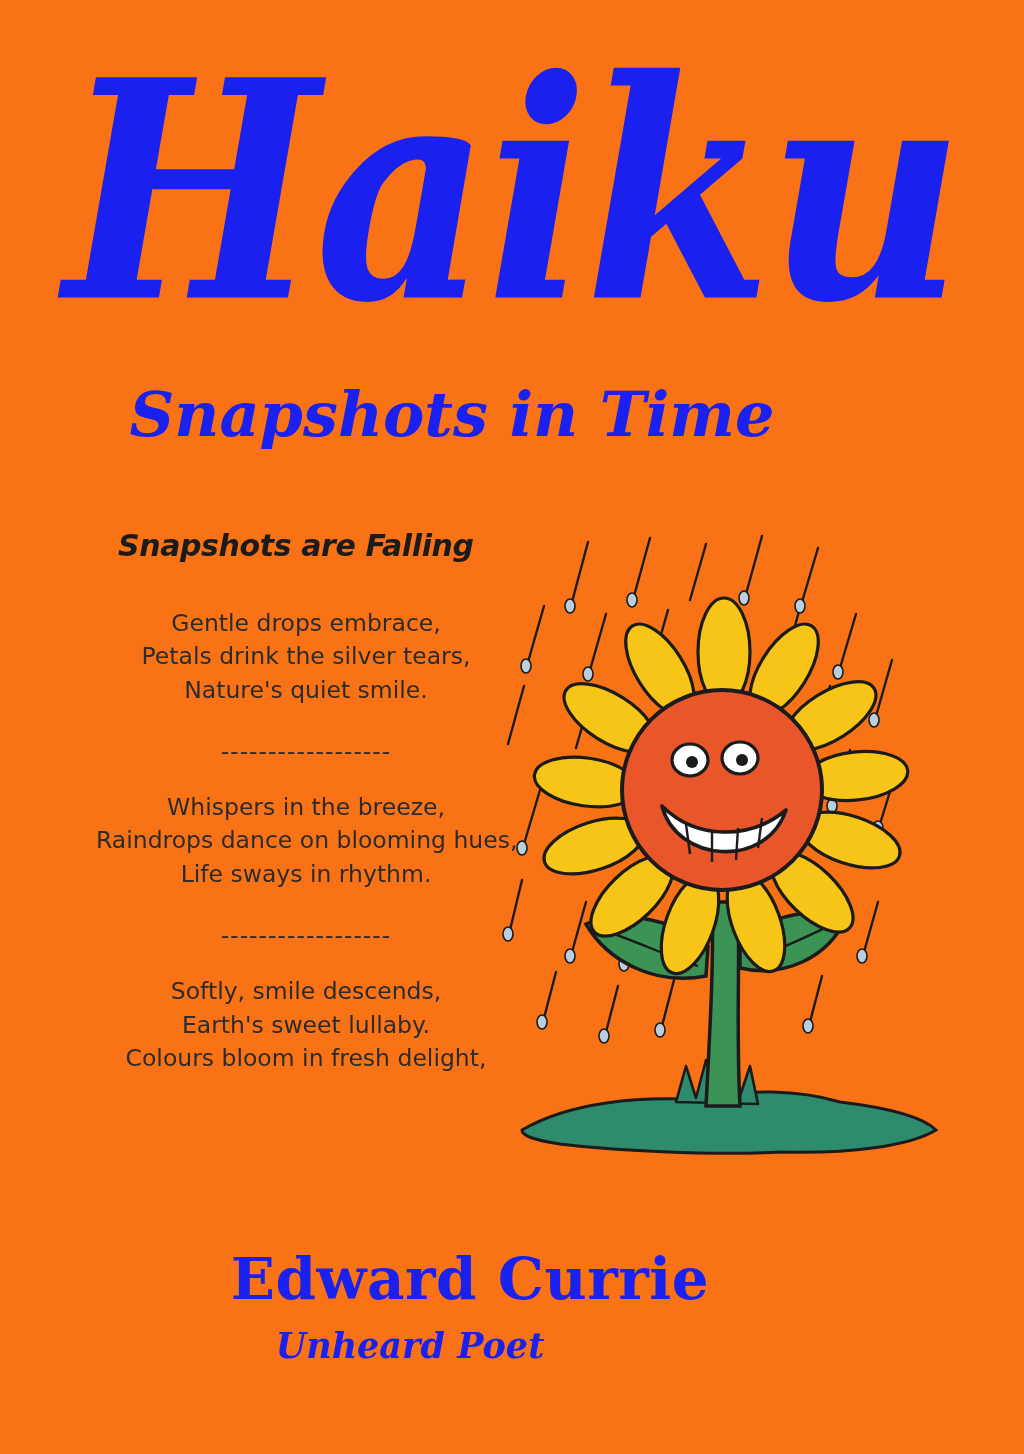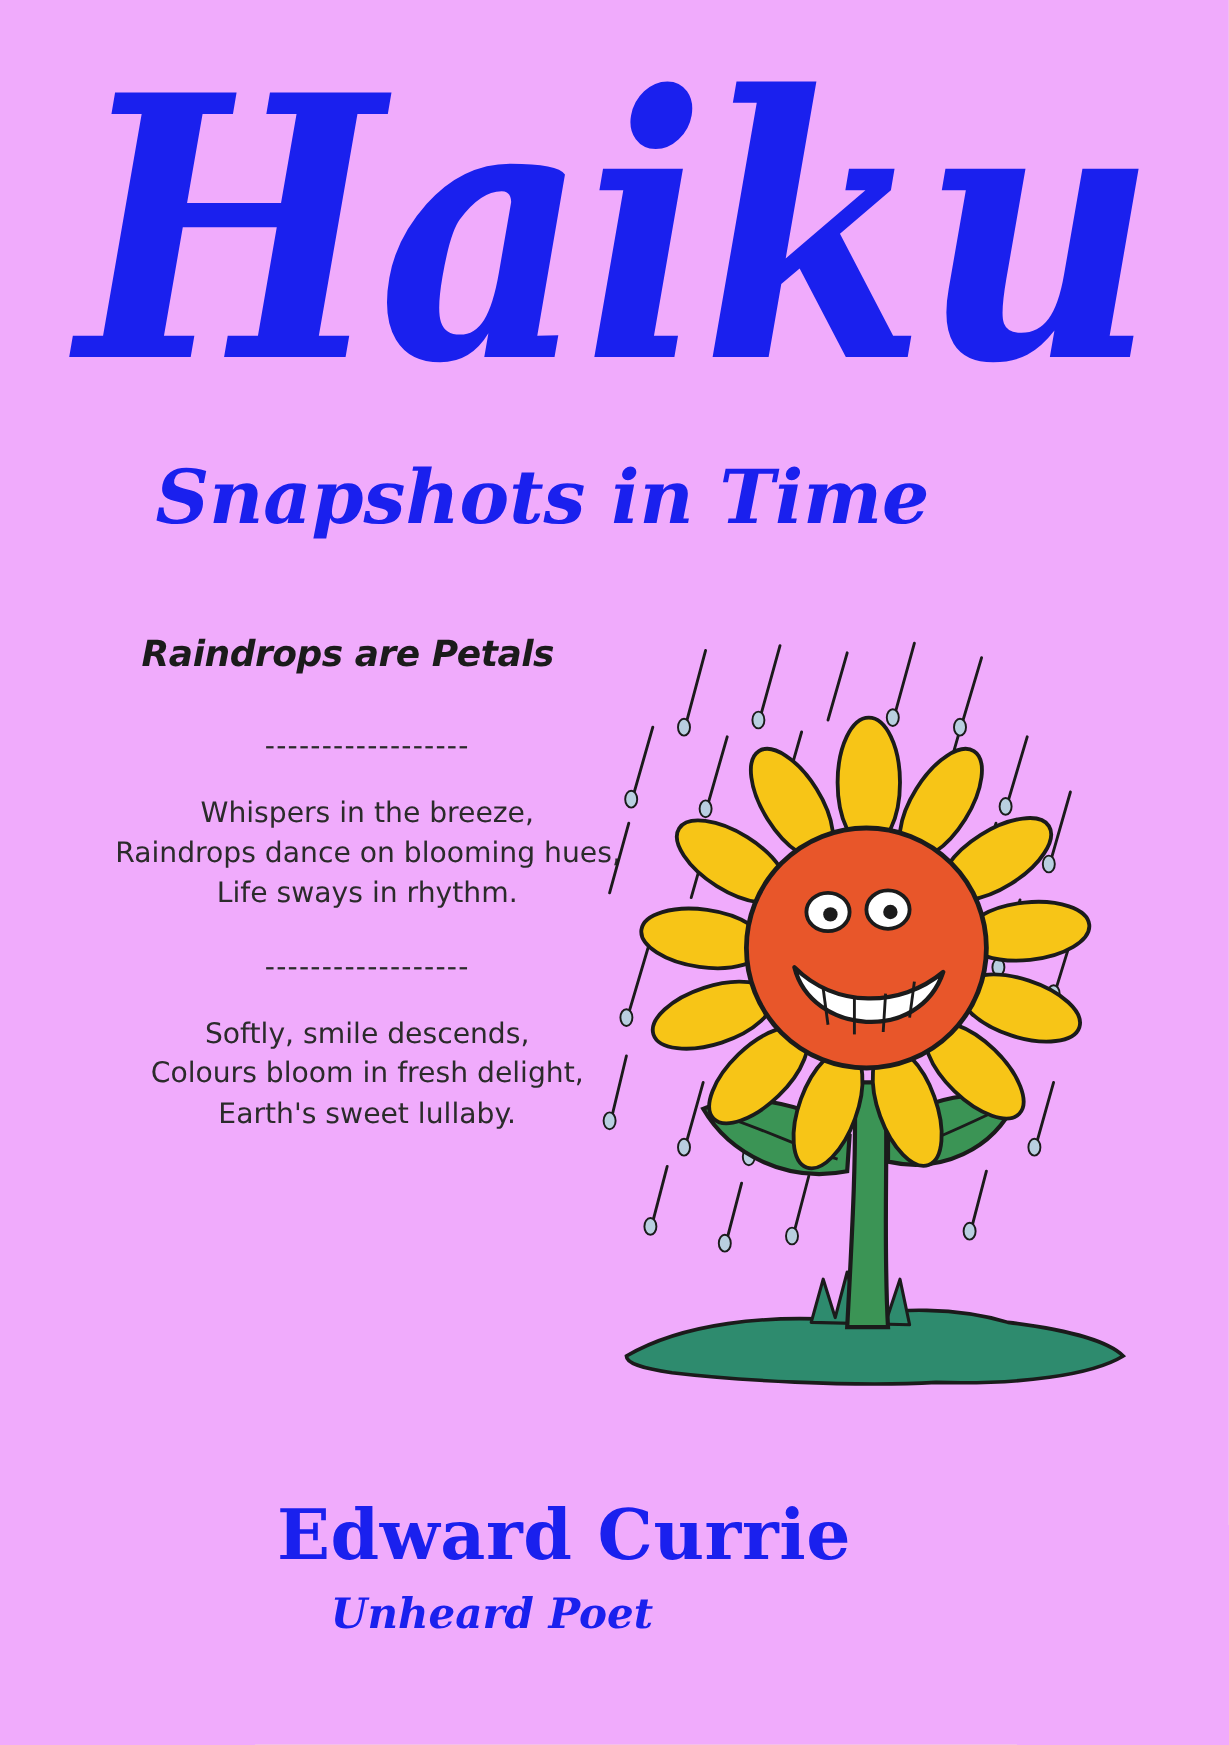--- a/index.html
+++ b/index.html
@@ -11,21 +11,21 @@
     height: 1454px;
     background: #fdecc8;
     font-family: "Liberation Sans", sans-serif;
     overflow: hidden;
     position: relative;
   }
   .page {
     position: relative;
     width: 1024px;
     height: 1454px;
-    background: #f0abfc;
+    background: #f97316;
     text-decoration: underline;
   }
 
   
   .title {
     position: absolute;
     top: 40px;
     left: 0;
     width: 1024px;
     text-align: center;
@@ -126,37 +126,42 @@
 </head>
 <body>
 
 <div class="page">
 
   <div class="title">Haiku</div>
 
   <div class="subtitle">Snapshots in Time</div>
 
   <div class="poem-block">
-    <div class="poem-heading">Raindrops are Petals</div>
-
+    <div class="poem-heading">Snapshots are Falling</div>
+
+    <div class="haiku">
+      <div>Gentle drops embrace,</div>
+      <div>Petals drink the silver tears,</div>
+      <div>Nature's quiet smile.</div>
+    </div>
 
     <div class="divider">------------------</div>
 
     <div class="haiku">
       <div>Whispers in the breeze,</div>
       <div>Raindrops dance on blooming hues,</div>
       <div>Life sways in rhythm.</div>
     </div>
 
     <div class="divider">------------------</div>
 
     <div class="haiku">
       <div>Softly, smile descends,</div>
+      <div>Earth's sweet lullaby.</div>
       <div>Colours bloom in fresh delight,</div>
-      <div>Earth's sweet lullaby.</div>
     </div>
   </div>
 
   <div class="illustration">
     <svg width="470" height="660" viewBox="0 0 470 660" xmlns="http://www.w3.org/2000/svg">
 
       <g stroke="#1b1b1b" stroke-width="2.4" fill="none" stroke-linecap="round">
         <path d="M88 32 L72 92"></path>
         <path d="M150 28 L134 86"></path>
         <path d="M206 34 L190 90"></path>

